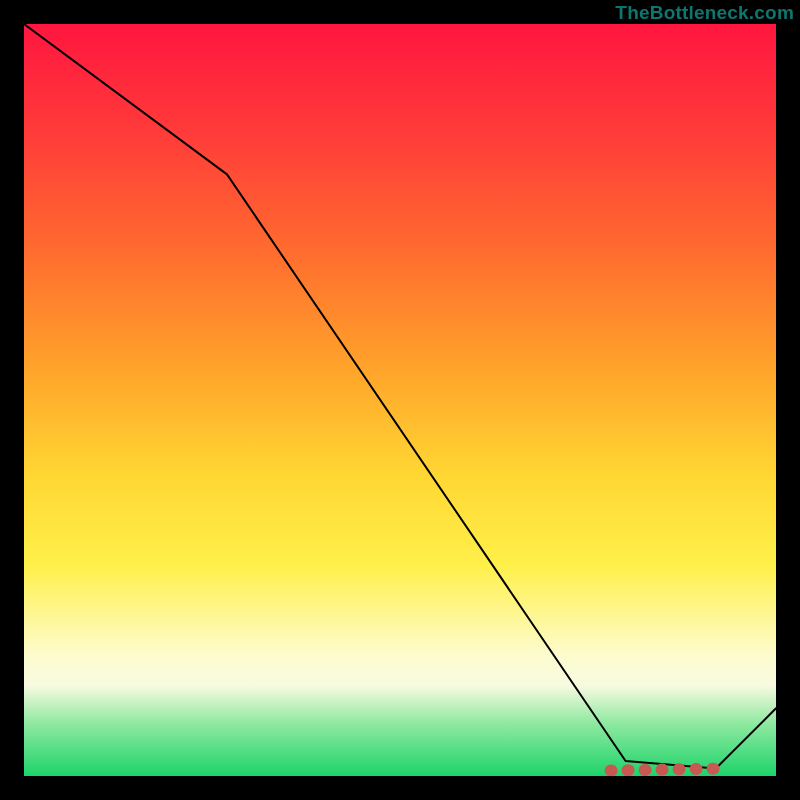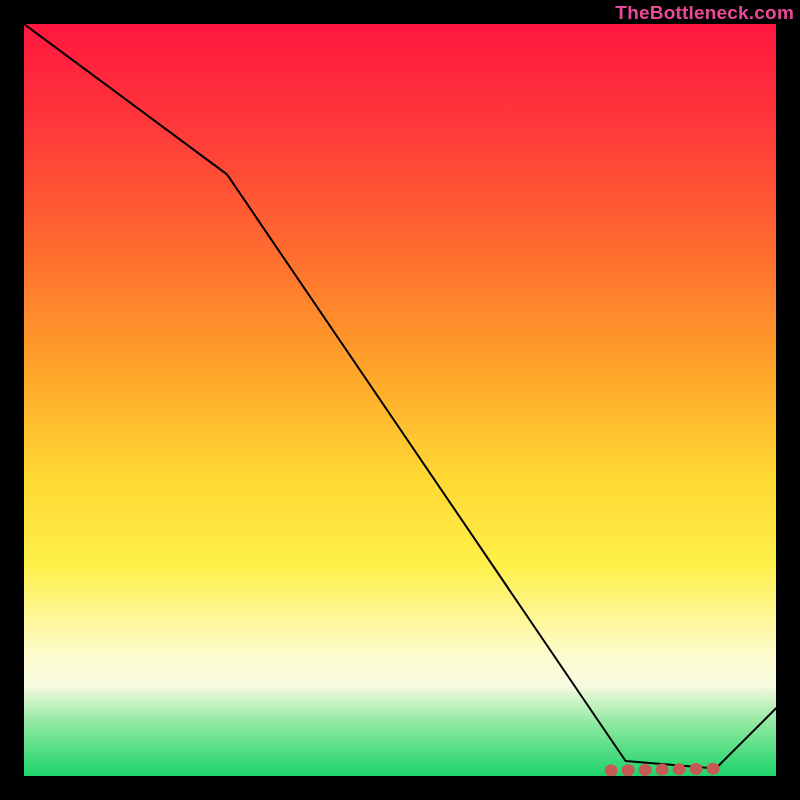--- a/index.html
+++ b/index.html
@@ -57,21 +57,21 @@
     stroke: #c65a52;
     stroke-width: 12;
     stroke-linecap: round;
     stroke-linejoin: round;
     stroke-dasharray: 1 16;
   }
   .attribution {
     position: absolute;
     top: 2px;
     right: 6px;
-    color: #ec4899;
+    color: #0f766e;
     font-size: 19px;
     font-weight: 600;
     letter-spacing: 0.2px;
   }
 </style>
 </head>
 <body>
 
 <div class="stage">
   <div class="attribution">TheBottleneck.com</div>

